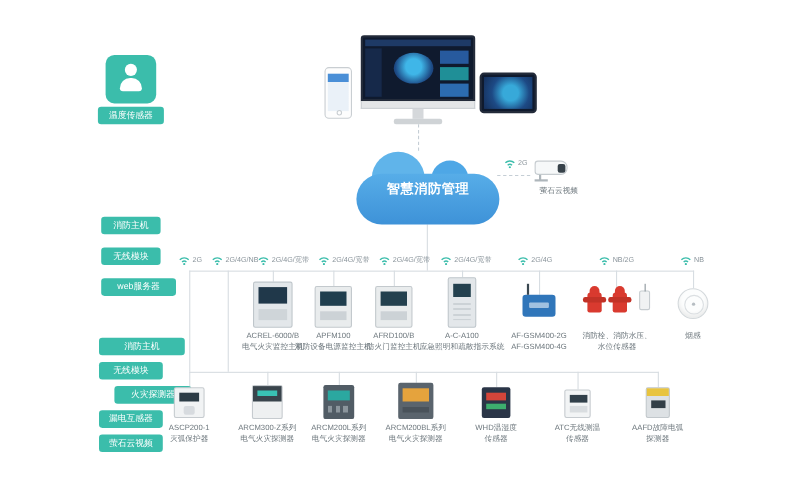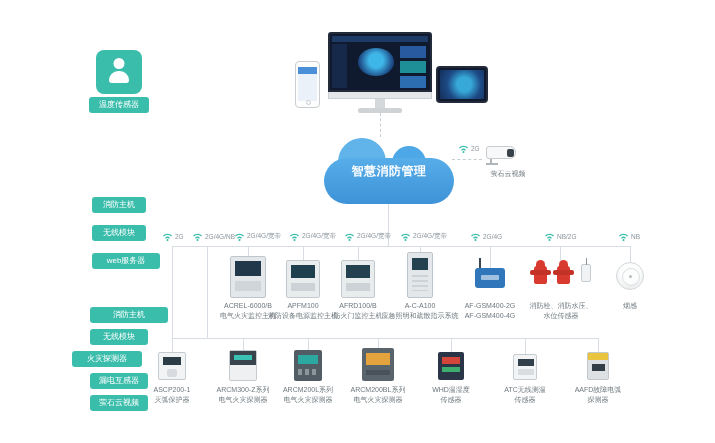--- a/index.html
+++ b/index.html
@@ -292,21 +292,21 @@
       <div>消防栓、消防水压、</div>
       <div>水位传感器</div>
     </div>
   <div class="dev-label" style="left:630px;top:301px">
       <div>烟感</div>
       <div></div>
     </div>
 
   <div class="badge" style="left:90px;top:307px;width:78px">消防主机</div>
   <div class="badge" style="left:90px;top:329px;width:58px">无线模块</div>
-  <div class="badge" style="left:72px;top:351px;width:70px">火灾探测器</div>
+  <div class="badge" style="left:104px;top:351px;width:70px">火灾探测器</div>
   <div class="badge" style="left:90px;top:373px;width:58px">漏电互感器</div>
   <div class="badge" style="left:90px;top:395px;width:58px">萤石云视频</div>
 
   <div class="d-ascp"></div>
   <div class="d-arcm300"></div>
   <div class="d-arcm200l"></div>
   <div class="d-arcm200bl"></div>
   <div class="d-whd"></div>
   <div class="d-atc"></div>
   <div class="d-aafd"></div>

